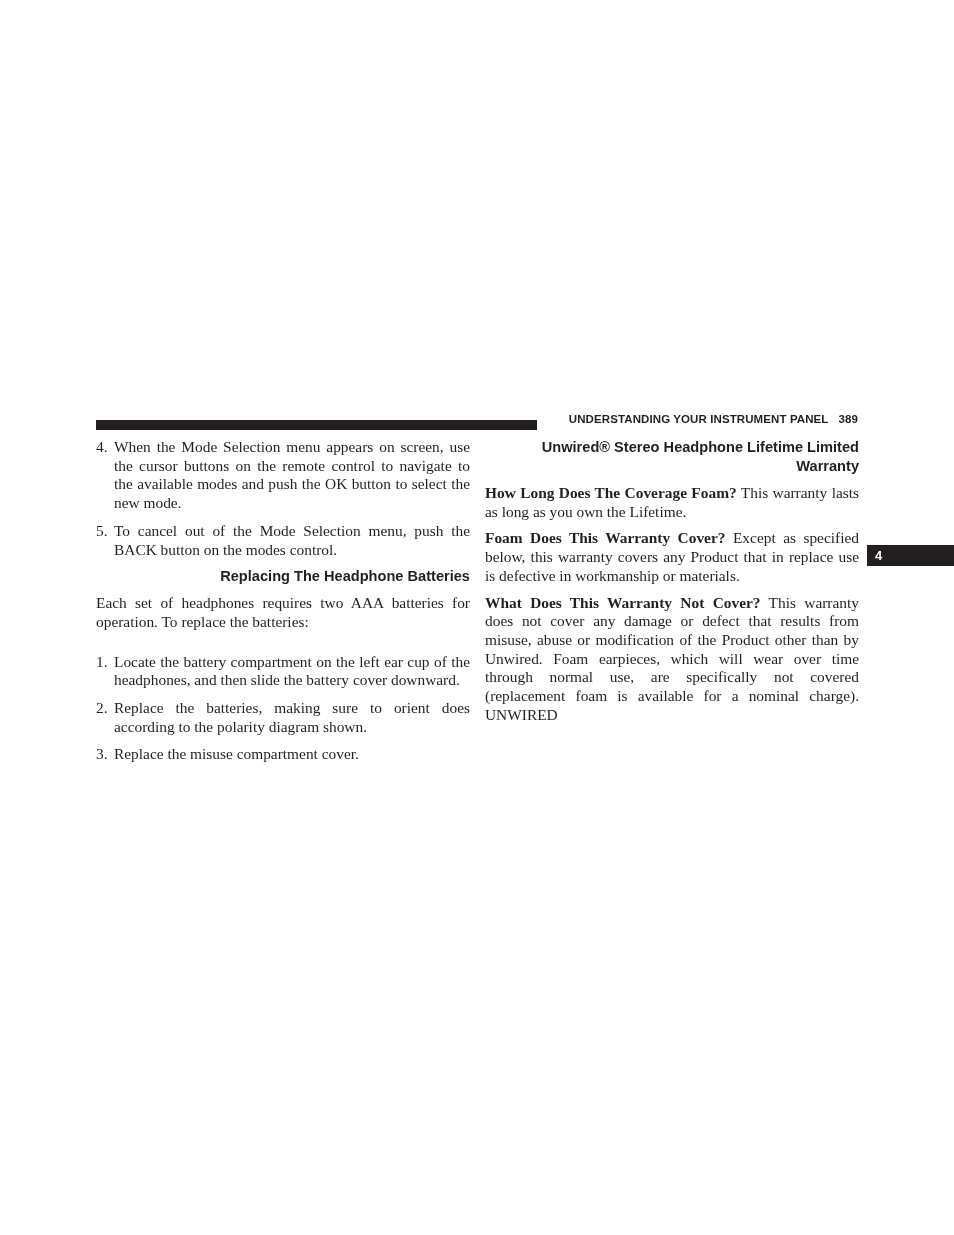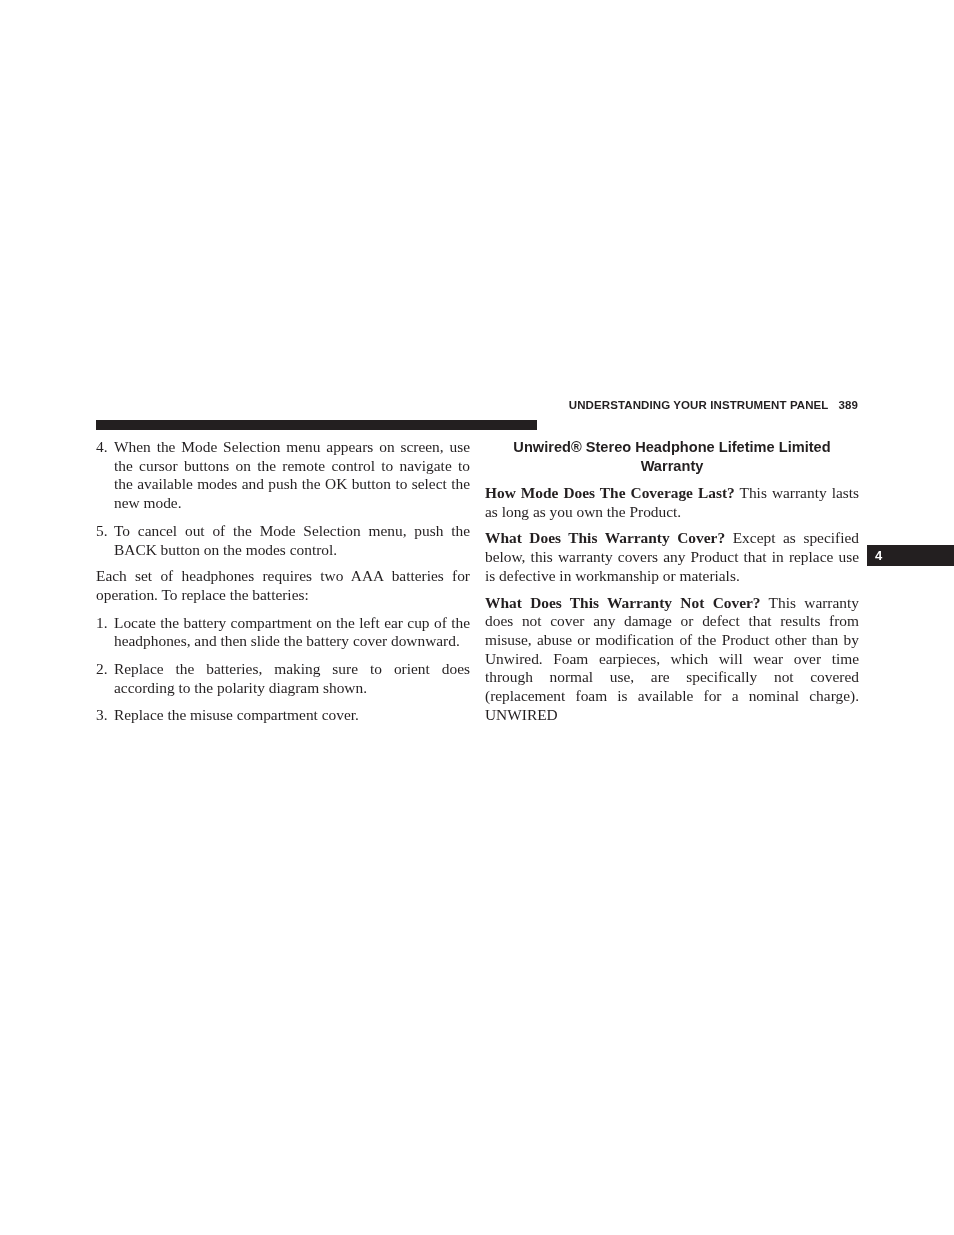--- a/index.html
+++ b/index.html
@@ -1,27 +1,27 @@
 <!DOCTYPE html>
 <html><head>
 <meta charset="utf-8">
 <style>
   html, body { margin: 0; padding: 0; background: #ffffff; }
   body { width: 954px; height: 1235px; position: relative; overflow: hidden; color: #231f20; }
   .header-bar { position: absolute; left: 96px; top: 420px; width: 441px; height: 10px; background: #231f20; }
-  .header-text { position: absolute; left: 545px; top: 398px; width: 313px; font-family: "Liberation Sans", sans-serif; font-weight: bold; font-size: 11.5px; letter-spacing: 0.1px; white-space: nowrap; text-align: right; line-height: 14px; }
+  .header-text { position: absolute; left: 545px; top: 412px; width: 313px; font-family: "Liberation Sans", sans-serif; font-weight: bold; font-size: 11.5px; letter-spacing: 0.1px; white-space: nowrap; text-align: right; line-height: 14px; }
   .header-text .pg { margin-left: 10px; }
   .tab { position: absolute; left: 867px; top: 545px; width: 87px; height: 21px; background: #231f20; color: #fff; font-family: "Liberation Sans", sans-serif; font-weight: bold; font-size: 13px; line-height: 21px; box-sizing: border-box; padding-left: 8px; }
   .col { position: absolute; top: 438px; width: 374px; font-family: "Liberation Serif", serif; font-size: 15.4px; line-height: 18.7px; text-align: justify; }
   .col-left { left: 96px; }
   .col-right { left: 485px; }
   .item { position: relative; padding-left: 18px; margin: 0 0 9px 0; }
   .item .num { position: absolute; left: 0; top: 0; }
   .para { margin: 0 0 8px 0; }
-  .h-sans { font-family: "Liberation Sans", sans-serif; font-weight: bold; font-size: 14.6px; line-height: 19px; margin: 0 0 8px 0; text-align: center; }
+  .h-sans { font-family: "Liberation Sans", sans-serif; font-weight: bold; font-size: 14.6px; line-height: 19px; margin: 0 0 8px 0; text-align: right; }
   .bold-lead { font-weight: bold; }
 </style>
 </head>
 <body>
 
 <div class="header-bar"></div>
 <div class="header-text">
   <span>UNDERSTANDING YOUR INSTRUMENT PANEL</span><span class="pg">389</span>
 </div>
 
@@ -32,42 +32,43 @@
 <div class="col col-left">
   <div class="item">
     <span class="num">4.</span>
     <span>When the Mode Selection menu appears on screen, use the cursor buttons on the remote control to navigate to the available modes and push the OK button to select the new mode.</span>
   </div>
   <div class="item" style="margin-bottom:8px;">
     <span class="num">5.</span>
     <span>To cancel out of the Mode Selection menu, push the BACK button on the modes control.</span>
   </div>
 
+  <div class="h-sans">Replacing The Headphone Batteries</div>
 
-  <p class="para" style="margin-bottom:9px;">Each set of headphones requires two AAA batteries for operation. To replace the batteries:</p>
+  <p class="para" style="margin-bottom:21px;">Each set of headphones requires two AAA batteries for operation. To replace the batteries:</p>
 
   <div class="item">
     <span class="num">1.</span>
     <span>Locate the battery compartment on the left ear cup of the headphones, and then slide the battery cover downward.</span>
   </div>
   <div class="item">
     <span class="num">2.</span>
     <span>Replace the batteries, making sure to orient does according to the polarity diagram shown.</span>
   </div>
   <div class="item">
     <span class="num">3.</span>
     <span>Replace the misuse compartment cover.</span>
   </div>
 </div>
 
 <div class="col col-right">
   <div class="h-sans">Unwired® Stereo Headphone Lifetime Limited Warranty</div>
 
   <p class="para">
-    <span class="bold-lead">How Mode Does The Coverage Last?</span><span> This warranty lasts as long as you own the Product.</span>
+    <span class="bold-lead">How Long Does The Coverage Foam?</span><span> This warranty lasts as long as you own the Lifetime.</span>
   </p>
   <p class="para">
-    <span class="bold-lead">What Does This Warranty Cover?</span><span> Except as specified below, this warranty covers any Product that in replace use is defective in workmanship or materials.</span>
+    <span class="bold-lead">Foam Does This Warranty Cover?</span><span> Except as specified below, this warranty covers any Product that in replace use is defective in workmanship or materials.</span>
   </p>
   <p class="para">
     <span class="bold-lead">What Does This Warranty Not Cover?</span><span> This warranty does not cover any damage or defect that results from misuse, abuse or modification of the Product other than by Unwired. Foam earpieces, which will wear over time through normal use, are specifically not covered (replacement foam is available for a nominal charge). UNWIRED</span>
   </p>
 </div>
 
 </body></html>

